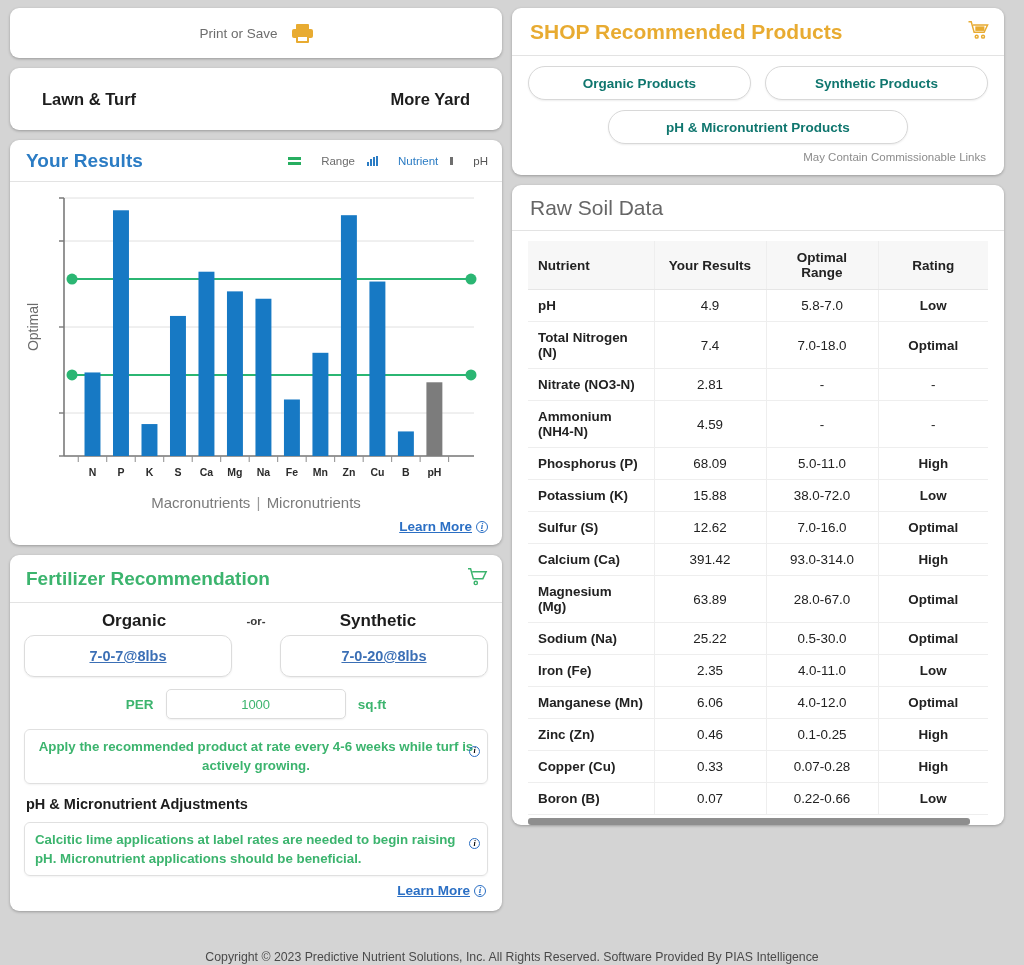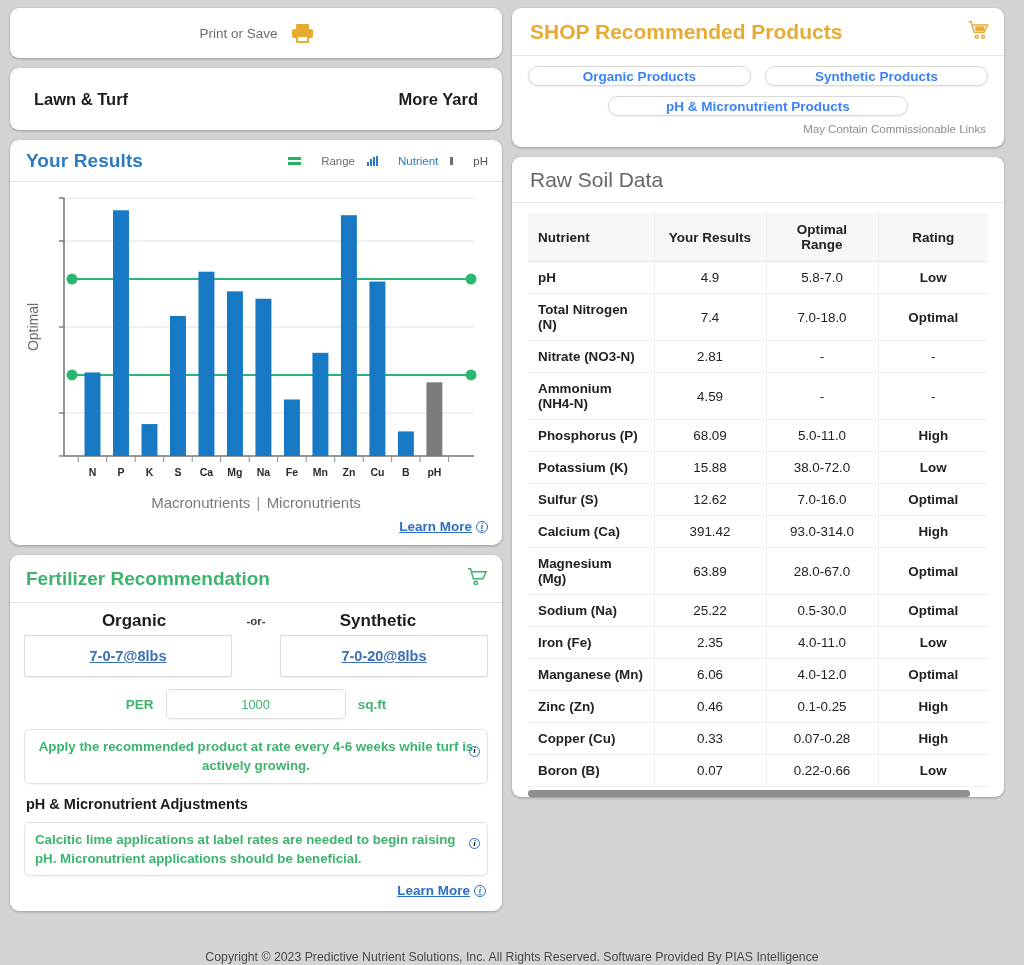--- a/index.html
+++ b/index.html
@@ -39,21 +39,21 @@
   .print-bar .lbl { font-size: 13.5px; color: #6d6d6d; }
   .printer { width: 21px; height: 19px; position: relative; }
   .printer .body { position:absolute; left:0; top:5px; width:21px; height:9px; background:#e8ab31; border-radius:2px;}
   .printer .top  { position:absolute; left:4px; top:0; width:13px; height:5px; background:#e8ab31; border-radius:1px 1px 0 0;}
   .printer .out  { position:absolute; left:4px; top:11px; width:13px; height:8px; background:#fff; border:2px solid #e8ab31; border-radius:1px;}
 
   
   .lawn-bar {
     height: 62px;
     display: flex; align-items: center; justify-content: space-between;
-    padding: 0 24px;
+    padding: 0 32px;
     font-size: 16.5px; font-weight: bold; color: #1d1d1d;
   }
 
   
   .results-head {
     height: 42px;
     display: flex; align-items: center; justify-content: space-between;
     padding: 0 14px 0 16px;
     border-bottom: 1px solid #e3e3e3;
   }
@@ -100,21 +100,21 @@
   .cart-green { color:#3cb46e; }
   .fert-body { padding: 6px 14px 10px 14px; }
   .two-col-head {
     display:flex; align-items:center; justify-content:space-between;
     font-size: 17px; font-weight: bold; color:#1d1d1d; padding: 2px 6px 4px 6px;
   }
   .two-col-head .or { font-size: 11.5px; font-weight: bold; color:#3b3b3b;}
   .two-col-head .h { width: 208px; text-align:center;}
   .prod-row { display:flex; justify-content:space-between; gap: 10px;}
   .prod-box {
-    width: 208px; height: 42px; border:1px solid #dcdcdc; border-radius:2px;
+    width: 208px; height: 42px; border:1px solid #dcdcdc; border-radius:10px;
     display:flex;align-items:center;justify-content:center;
     box-shadow: 0 1px 2px rgba(0,0,0,.07);
     cursor: pointer;
   }
   .prod-box a { font-size:14.5px; color:#3b6fb5; text-decoration:underline; font-weight:bold;}
   .per-row { display:flex; align-items:center; justify-content:center; gap:12px; margin-top: 12px;}
   .per-lbl { font-size:13.5px; font-weight:bold; color:#3cb46e;}
   .per-input {
     width: 180px; height: 30px; border:1px solid #dcdcdc; border-radius:5px;
     text-align:center; font-size:13px; color:#3cb46e;
@@ -139,23 +139,23 @@
   
   .shop-head {
     height: 48px; display:flex; align-items:center; justify-content:space-between;
     padding: 0 14px 0 18px; border-bottom: 1px solid #e3e3e3;
   }
   .shop-title { font-size: 21px; color: #e8ab31; font-weight: 600;}
   .cart-gold { color:#e8ab31; }
   .shop-body { padding: 10px 16px 4px 16px; }
   .pill-row { display:flex; justify-content:space-between; gap:14px;}
   .pill {
-    height: 20px; border:1px solid #d8d8d8; border-radius:18px;
+    height: 34px; border:1px solid #d8d8d8; border-radius:18px;
     display:flex; align-items:center; justify-content:center;
-    font-size:13.5px; font-weight:bold; color:#3b82f6;
+    font-size:13.5px; font-weight:bold; color:#0f766e;
     box-shadow: 0 1px 2px rgba(0,0,0,.07);
     cursor:pointer; background:#fff;
   }
   .pill.p1, .pill.p2 { flex: 1; }
   .pill.p3 { width: 300px; margin: 10px auto 0 auto;}
   .commission { text-align:right; font-size:11.5px; color:#8c8c8c; padding: 7px 2px 8px 0;}
 
   
   .raw-head {
     height: 46px; display:flex; align-items:center;

